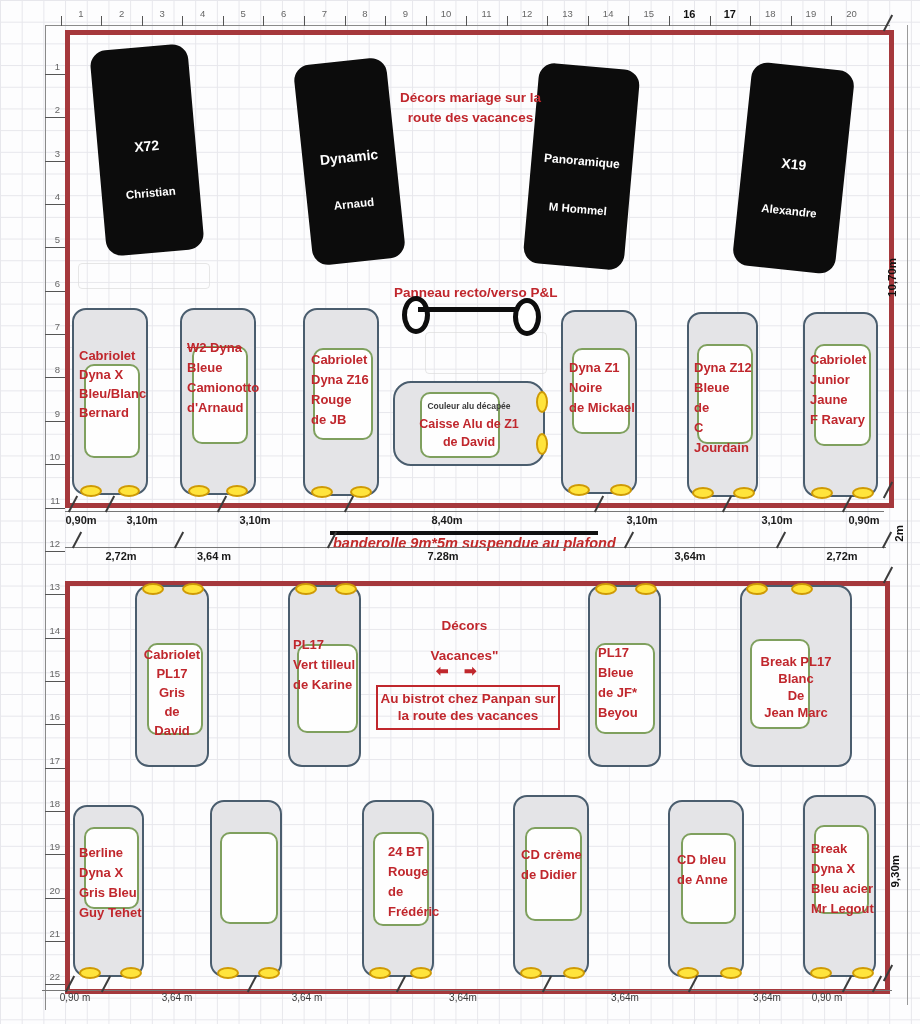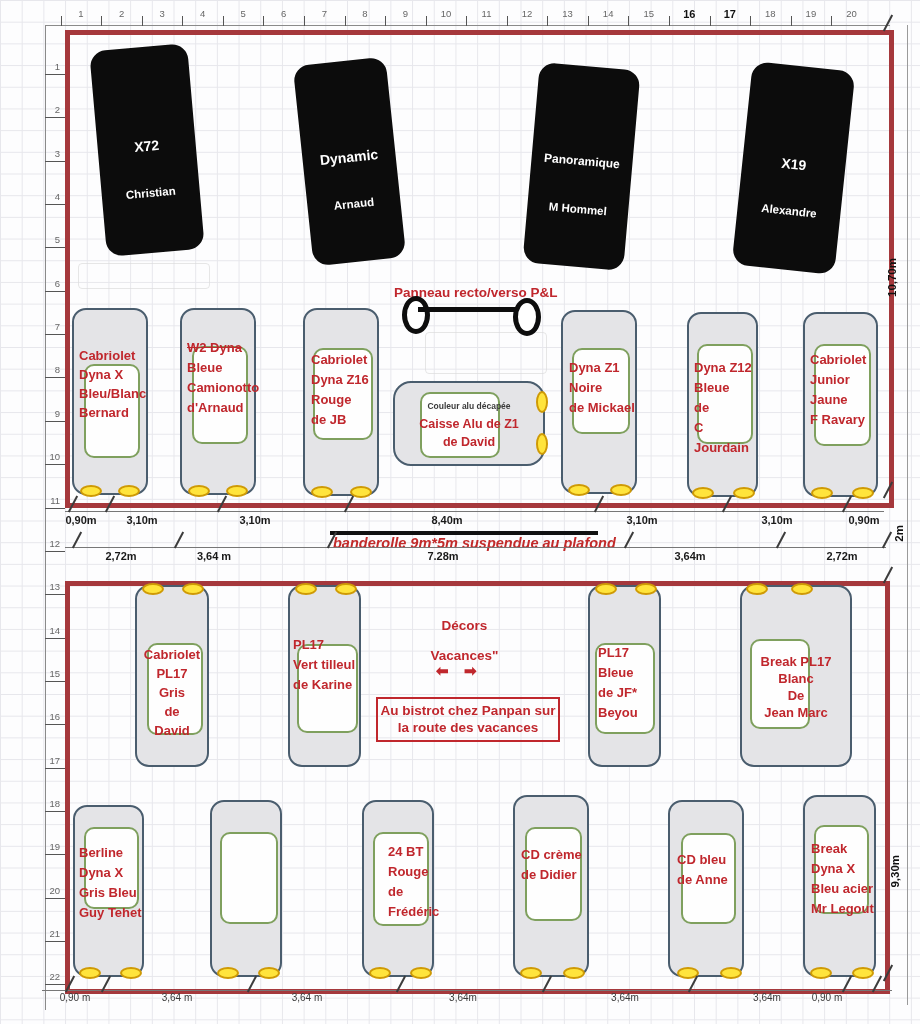--- a/index.html
+++ b/index.html
@@ -180,20 +180,22 @@
   </div>
   <div class="bc" style="left:531px;top:66px;width:101px;height:201px;transform:rotate(5deg);">
     <span class="model small">Panoramique</span>
     <span class="owner">M Hommel</span>
   </div>
   <div class="bc" style="left:742px;top:66px;width:103px;height:204px;transform:rotate(6deg);">
     <span class="model">X19</span>
     <span class="owner">Alexandre</span>
   </div>
 
+  <div class="red-title" style="left:393px;top:88px;width:155px;">Décors mariage sur la
+route des vacances</div>
   <div class="red-title" style="left:394px;top:283px;width:170px;text-align:left;">Panneau recto/verso P&amp;L</div>
 
   <div class="barbell-end" style="left:402px;top:296px;"></div>
   <div class="barbell-end" style="left:513px;top:298px;"></div>
   <div class="barbell-bar" style="left:418px;top:307px;width:98px;height:5px;"></div>
 
   <div class="car" style="left:72px;top:308px;width:72px;height:183px;">
     <div class="inner" style="left:10px;top:54px;width:52px;height:90px;"></div>
     <div class="car-label lh19" style="left:5px;top:36px;">Cabriolet
 Dyna X
@@ -264,21 +266,21 @@
   <div class="dline" style="left:42px;top:990px;width:850px;"></div>
 
   <div class="vdim" style="left:886px;top:258px;">10,70m</div>
   <div class="vdim" style="left:893px;top:525px;">2m</div>
   <div class="vdim" style="left:889px;top:855px;">9,30m</div>
 
   <div class="red-title" style="left:417px;top:616px;width:95px;">Décors</div>
   <div class="red-title" style="left:417px;top:646px;width:95px;">Vacances"</div>
   <span class="arrow" style="left:436px;top:662px;">⬅</span>
   <span class="arrow" style="left:464px;top:662px;">➡</span>
-  <div class="red-box" style="left:376px;top:685px;width:180px;height:38px;margin-top:12px;">Au bistrot chez Panpan sur
+  <div class="red-box" style="left:376px;top:685px;width:180px;height:38px;">Au bistrot chez Panpan sur
 la route des vacances</div>
 
   <div class="car" style="left:135px;top:585px;width:70px;height:178px;">
     <div class="inner" style="left:10px;top:56px;width:52px;height:88px;"></div>
     <div class="car-label center lh19" style="top:58px;">Cabriolet
 PL17
 Gris
 de
 David</div>
   <i class="wheel h" style="left: 5px; top: -4px;"></i>

